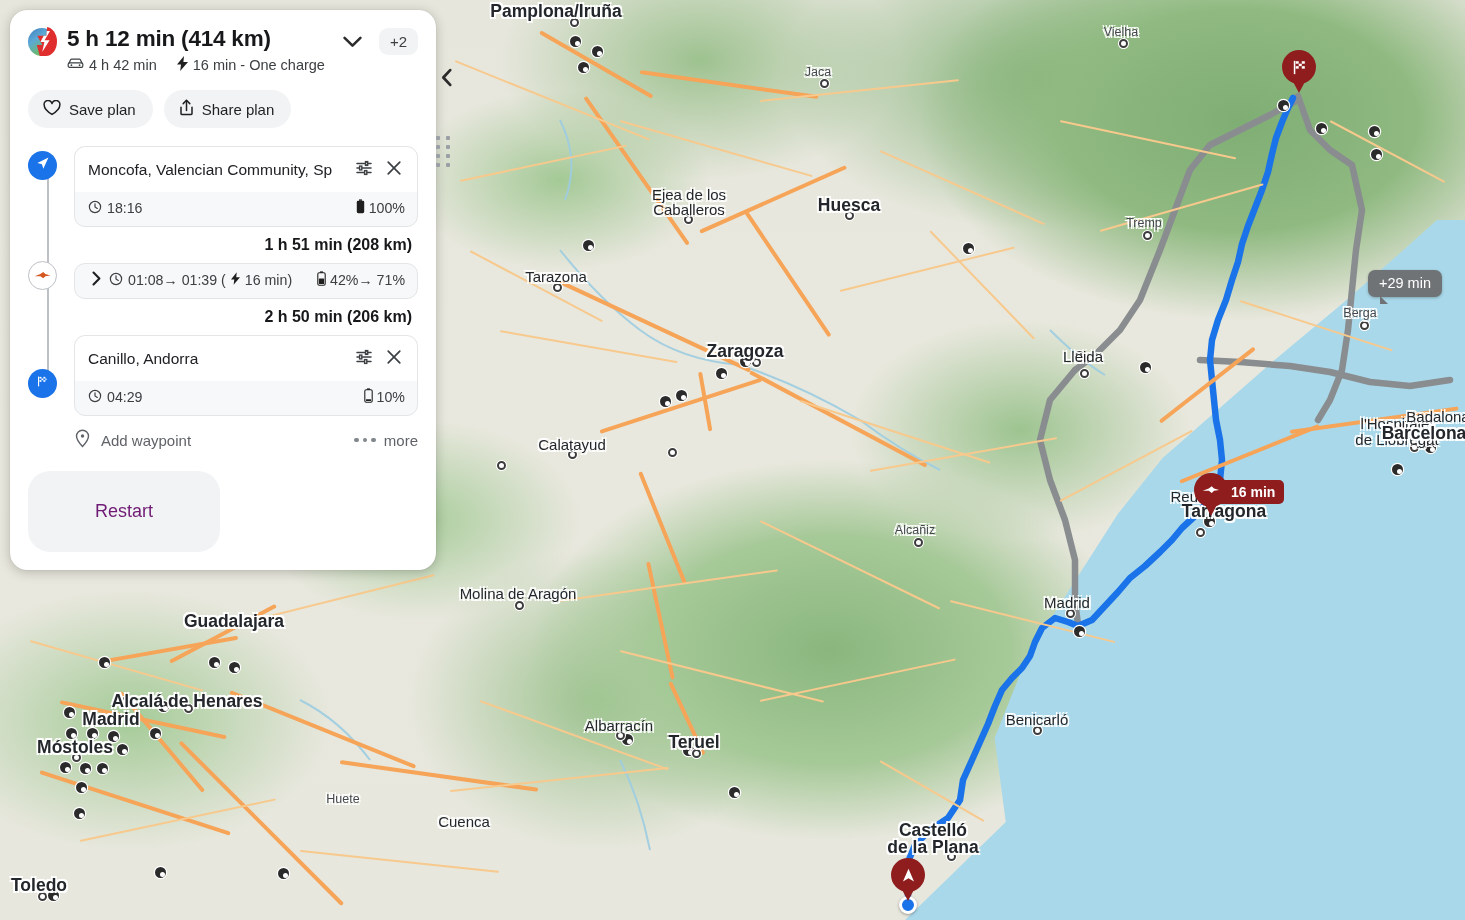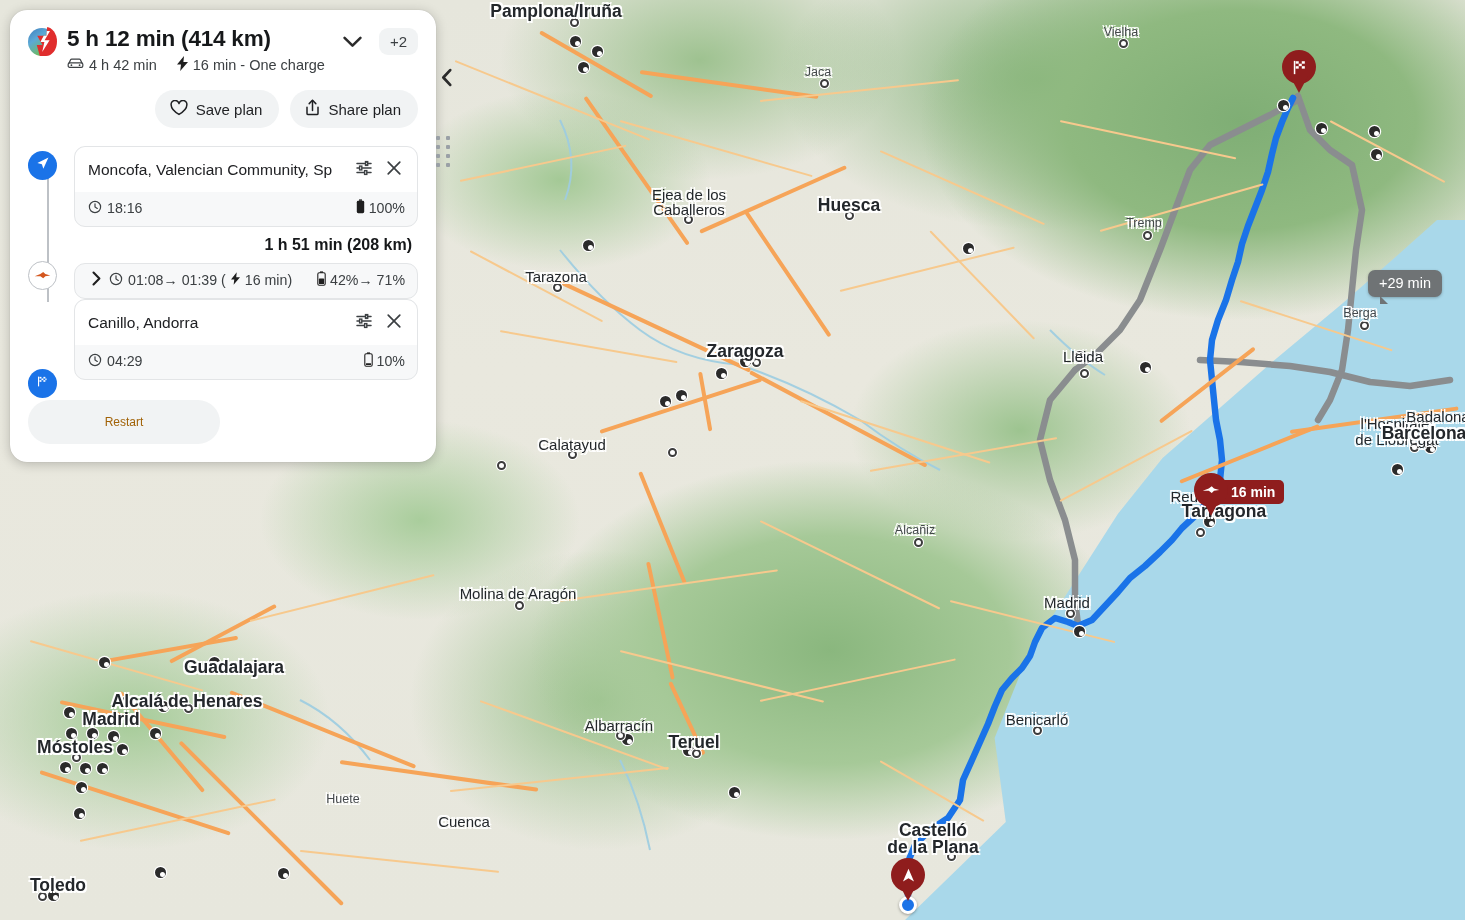--- a/index.html
+++ b/index.html
@@ -200,21 +200,21 @@
   .plus-badge {
     flex: 0 0 auto;
     margin-top: 2px;
     background: #f1f3f4; color: #3c4043;
     font-size: 15px; font-weight: 500;
     border-radius: 9px;
     padding: 5px 11px;
     cursor: pointer;
   }
 
-  .action-row { display: flex; gap: 11px; margin-top: 16px; justify-content: flex-end; }
+  .action-row { display: flex; gap: 11px; margin-top: 16px; }
   .pill-btn {
     display: inline-flex; align-items: center; gap: 8px;
     background: #f1f3f4; color: #1f2023;
     border: none; border-radius: 20px;
     padding: 9px 17px 9px 15px;
     font-size: 15px; font-family: inherit;
     cursor: pointer;
   }
 
   .timeline { position: relative; margin-top: 18px; padding-left: 46px; }
@@ -274,23 +274,23 @@
     font-size: 15px; color: #5f6368;
   }
   .addwp-left { display: flex; align-items: center; gap: 10px; cursor: pointer; }
   .more-right { margin-left: auto; display: flex; align-items: center; gap: 8px; cursor: pointer; }
   .dots3 { display: flex; gap: 4px; }
   .dots3 i { width: 4.5px; height: 4.5px; border-radius: 50%; background: #80868b; display: block; }
 
   .footer-row { display: flex; gap: 12px; margin-top: 20px; }
   .btn-restart {
     flex: 0 0 192px;
-    background: #f1f3f4; color: #a16207;
+    background: #f1f3f4; color: #701a75;
     border: none; border-radius: 22px;
-    padding: 15px 0; font-size: 12px; font-family: inherit;
+    padding: 30px 0; font-size: 18px; font-family: inherit;
     cursor: pointer;
   }
   .btn-drive {
     flex: 1 1 auto;
     background: #1a73e8; color: #fff;
     border: none; border-radius: 22px;
     padding: 13px 0; font-size: 16px; font-family: inherit;
     cursor: pointer;
   }
 
@@ -479,32 +479,32 @@
       <div class="city-label mid" style="left: 1397px; top: 416px;">l'Hospitalet</div>
       <div class="city-label mid" style="left: 1397px; top: 432px;">de Llobregat</div>
       <div class="city-label big" style="left: 1424px; top: 424px;">Barcelona</div>
       <div class="city-label mid" style="left: 1438px; top: 409px;">Badalona</div>
       <div class="city-label mid" style="left: 572px; top: 437px;">Calatayud</div>
       <div class="city-label mid" style="left: 1188px; top: 489px;">Reus</div>
       <div class="city-label big" style="left: 1224px; top: 502px;">Tarragona</div>
       <div class="city-label sml" style="left: 915px; top: 524px;">Alcañiz</div>
       <div class="city-label mid" style="left: 518px; top: 586px;">Molina de Aragón</div>
       <div class="city-label mid" style="left: 1067px; top: 595px;">Madrid</div>
-      <div class="city-label big" style="left: 234px; top: 658px;">Guadalajara</div>
+      <div class="city-label big" style="left: 234px; top: 612px;">Guadalajara</div>
       <div class="city-label mid" style="left: 1037px; top: 712px;">Benicarló</div>
       <div class="city-label big" style="left: 187px; top: 692px;">Alcalá de Henares</div>
       <div class="city-label mid" style="left: 619px; top: 718px;">Albarracín</div>
       <div class="city-label big" style="left: 111px; top: 710px;">Madrid</div>
       <div class="city-label big" style="left: 694px; top: 733px;">Teruel</div>
       <div class="city-label big" style="left: 75px; top: 738px;">Móstoles</div>
       <div class="city-label sml" style="left: 343px; top: 793px;">Huete</div>
       <div class="city-label mid" style="left: 464px; top: 814px;">Cuenca</div>
       <div class="city-label big" style="left: 933px; top: 821px;">Castelló</div>
       <div class="city-label big" style="left: 933px; top: 838px;">de la Plana</div>
-      <div class="city-label big" style="left: 39px; top: 876px; margin-left: 19px;">Toledo</div>
+      <div class="city-label big" style="left: 39px; top: 876px;">Toledo</div>
     </div>
 
   <div class="alt-badge" style="left:1368px;top:270px">+29 min</div>
 
   <div class="pin" style="left:1299px;top:95px">
     <div class="pin-shape"></div>
     <div class="pin-glyph">
       <svg width="19" height="19" viewBox="0 0 20 20">
         <rect x="4" y="3" width="1.6" height="14" fill="#fff"></rect>
         <g fill="#fff">
@@ -737,20 +737,21 @@
               <rect x="3" y="0.4" width="3" height="1.4" fill="#1f1f1f"></rect>
               <rect x="0.8" y="1.8" width="7.4" height="12.4" rx="1.4" fill="none" stroke="#1f1f1f" stroke-width="1.1"></rect>
               <rect x="1.9" y="7.6" width="5.2" height="5.5" rx=".6" fill="#1f1f1f"></rect>
             </svg>
           </span>
           <span>42%→ 71%</span>
         </span>
       </div>
     </div>
 
+    <div class="leg-info">2 h 50 min (206 km)</div>
 
     <div class="wp-card">
       <div class="wp-top">
         <span class="wp-name">Canillo, Andorra</span>
         <span class="icon-btn">
           <span>
             <svg width="18" height="18" viewBox="0 0 18 18">
               <g stroke="#3c4043" stroke-width="1.5" stroke-linecap="round">
                 <path d="M2 4.5 H16"></path>
                   <path d="M2 9 H16"></path>
@@ -786,18 +787,37 @@
               <rect x="3" y="0.4" width="3" height="1.4" fill="#1f1f1f"></rect>
               <rect x="0.8" y="1.8" width="7.4" height="12.4" rx="1.4" fill="none" stroke="#1f1f1f" stroke-width="1.1"></rect>
               <rect x="1.9" y="11.2" width="5.2" height="1.9" rx=".5" fill="#1f1f1f"></rect>
             </svg>
           </span>
           <span>10%</span>
         </span>
       </div>
     </div>
 
+    <div class="addwp-row">
+      <span class="addwp-left">
+        <span>
+          <svg width="17" height="19" viewBox="0 0 16 19">
+            <path d="M8 1.2 C4.6 1.2 2 3.8 2 7.1 C2 11.3 8 17.6 8 17.6 S14 11.3 14 7.1 C14 3.8 11.4 1.2 8 1.2 Z" stroke="#5f6368" stroke-width="1.4" fill="none"></path>
+            <circle cx="8" cy="7" r="1.7" fill="#5f6368"></circle>
+          </svg>
+        </span>
+        <span>Add waypoint</span>
+      </span>
+      <span class="more-right">
+        <span class="dots3">
+            <i></i>
+            <i></i>
+            <i></i>
+          </span>
+        <span>more</span>
+      </span>
+    </div>
   </div>
 
   <div class="footer-row">
     <button class="btn-restart">Restart</button>
   </div>
 </div>
 
 </body></html>

